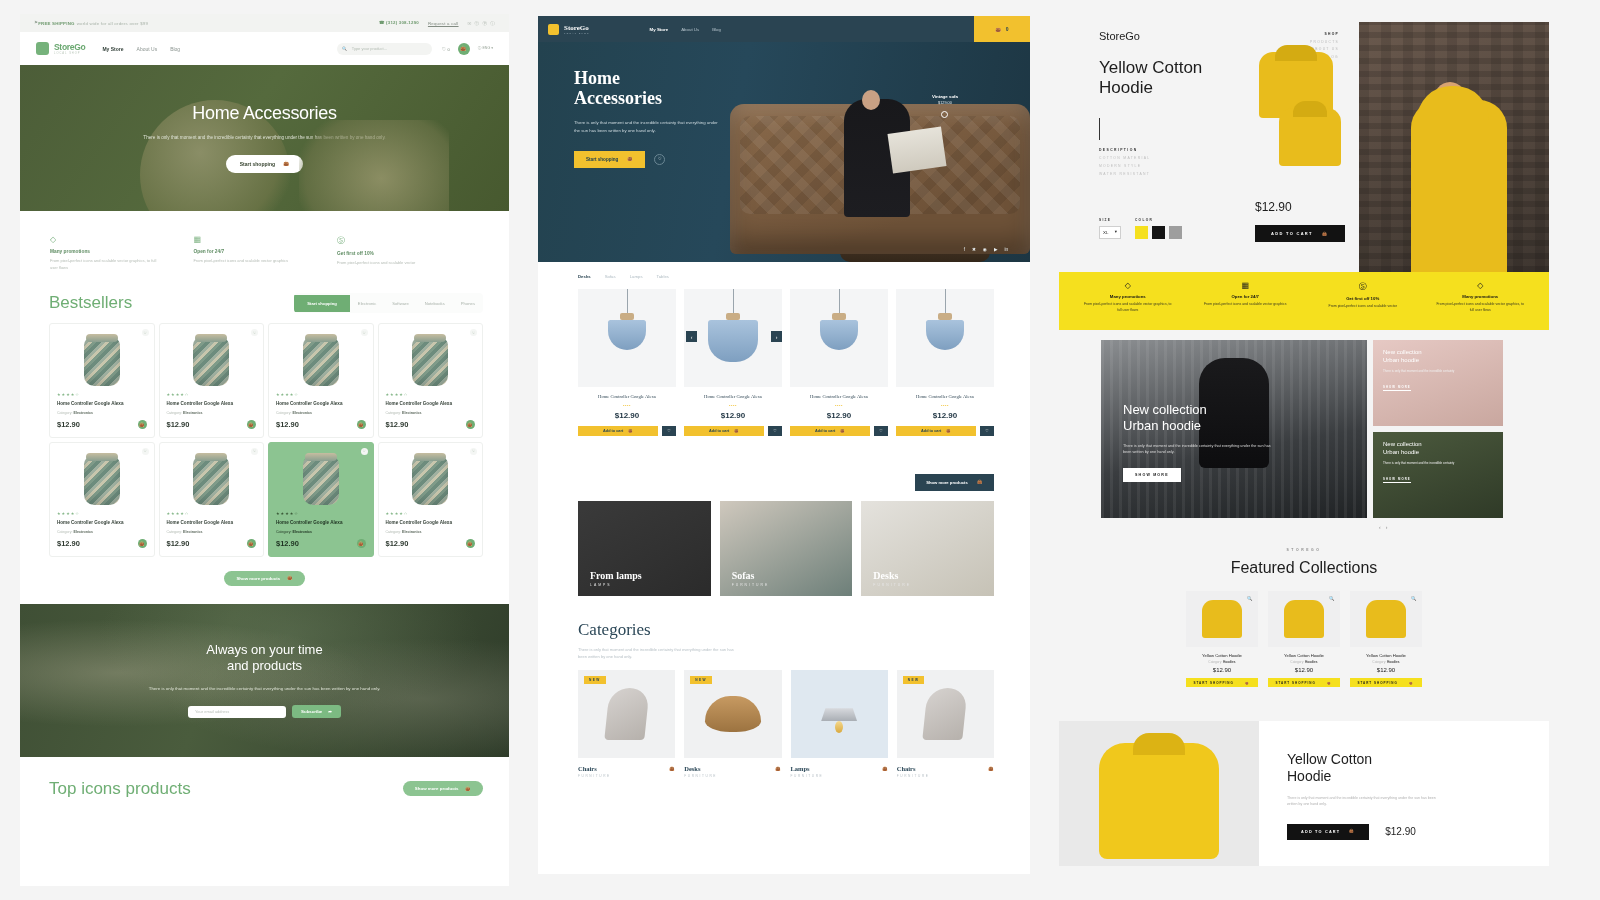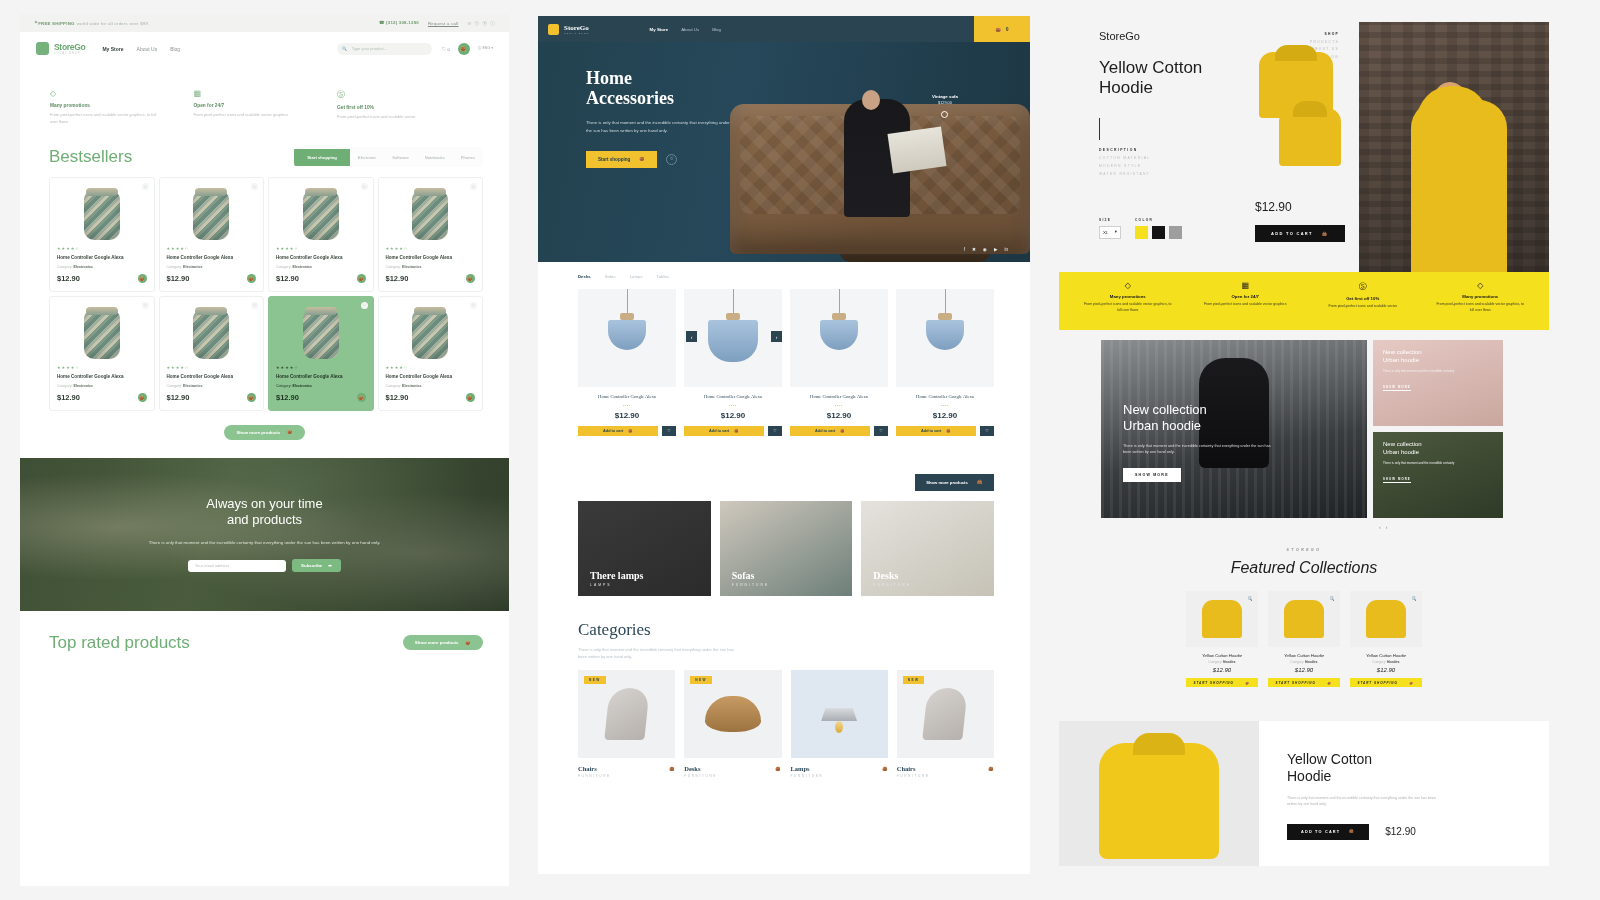--- a/index.html
+++ b/index.html
@@ -120,21 +120,21 @@
      background:repeating-linear-gradient(45deg,rgba(255,255,255,.07) 0 10px,transparent 10px 20px),
                 repeating-linear-gradient(-45deg,rgba(0,0,0,.08) 0 10px,transparent 10px 20px);}
   #p2 .hero .man { position:absolute; right:120px; bottom:45px; width:66px;height:118px;
      background:linear-gradient(#18181b,#1d1d21);border-radius:22px 22px 4px 4px;}
   #p2 .hero .head{position:absolute;right:150px;bottom:152px;width:18px;height:20px;border-radius:50%;
      background:#c9a184;}
   #p2 .hero .paper{position:absolute;right:86px;bottom:92px;width:54px;height:40px;
      background:linear-gradient(#e6e3da,#cfcabe);transform:rotate(-8deg);}
   #p2 .hero .tbl{position:absolute;right:40px;bottom:0;width:150px;height:26px;border-radius:10px;
      background:linear-gradient(#4a3725,#33271a);}
-  #p2 .hero .txt { position:relative; padding:26px 0 0 48px; }
+  #p2 .hero .txt { position:relative; padding:26px 0 0 36px; }
   #p2 .hero h1 { font-size:18px; color:#fff; font-weight:bold; line-height:1.12;
      font-family:"Liberation Serif", serif; }
   #p2 .hero p { font-size:4.3px; color:#cfdbe0; margin-top:11px; line-height:1.8; width:150px;}
   #p2 .hero .btns { margin-top:16px; display:flex; gap:9px; align-items:center;}
   #p2 .hero .cta { background:#f2c12e;color:#23424f;font-size:4.6px;font-weight:bold;
      padding:6px 12px;display:flex;gap:9px;align-items:center;}
   #p2 .hero .hw { width:11px;height:11px;border:1px solid #6b8794;border-radius:50%;color:#cfdbe0;
      display:flex;align-items:center;justify-content:center;font-size:4.4px;}
   #p2 .hero .tag { position:absolute; right:72px; top:52px; text-align:center; color:#fff;}
   #p2 .hero .tag .t1{font-size:4.4px;font-weight:bold;}
@@ -253,21 +253,21 @@
      letter-spacing:1.2px; font-weight:bold; padding:5px 12px;}
   #p3 .sidecol { display:flex; flex-direction:column; gap:6px;}
   #p3 .sc { width:130px; height:86px; position:relative; overflow:hidden; padding:9px 0 0 10px;}
   #p3 .sc.a { background:linear-gradient(160deg,#e6c9c4,#c9a79f);}
   #p3 .sc.b { background:linear-gradient(160deg,#4c5a3e,#2f3a27);}
   #p3 .sc h4 { font-size:6px; color:#fff; font-weight:400; line-height:1.25; position:relative;}
   #p3 .sc p { font-size:3px; color:#f0f0f0; margin-top:5px; line-height:1.7; width:78px; position:relative;}
   #p3 .sc .sm2 { position:relative; margin-top:7px; font-size:2.8px; letter-spacing:1.1px; font-weight:bold;
      color:#fff; border-bottom:1px solid #fff; display:inline-block; padding-bottom:1px;}
   #p3 .carets { position:absolute; left:320px; bottom:-12px; display:flex; gap:5px; color:#8a8a8a; font-size:5px;}
-  #p3 .feat3 { text-align:center; padding:30px 0 14px; background:#f4f4f4;font-style:italic;}
+  #p3 .feat3 { text-align:center; padding:30px 0 14px; background:#f4f4f4;}
   #p3 .feat3 .k { font-size:3.4px; letter-spacing:2.6px; color:#8b8b8b; font-weight:bold;}
   #p3 .feat3 h2 { font-size:16px; color:#1d1d1d; font-weight:400; margin-top:7px;}
   #p3 .fgrid { display:flex; justify-content:center; gap:10px; margin-top:14px;}
   #p3 .fc { width:72px; }
   #p3 .fc .im { height:56px; background:#efeff0; position:relative; display:flex;align-items:center;justify-content:center;}
   #p3 .fc .im .zo { position:absolute; right:5px; top:5px; font-size:4.4px; color:#7d7d7d;}
   #p3 .fc .hoodlet { width:40px;height:38px;background:#e8bc1c;border-radius:11px 11px 3px 3px;}
   #p3 .fc .t { font-size:4.2px; color:#232323; margin-top:6px; text-align:center;}
   #p3 .fc .c { font-size:3.2px; color:#b5b5b5; text-align:center; margin-top:2px;}
   #p3 .fc .c b { color:#4a4a4a;}
@@ -335,20 +335,28 @@
         <span class="cartbtn">
           <span class="ico">👜</span>
         </span>
         <span style="font-size:3.6px;color:#97a397">
           <span class="ico">ⓘ</span>
           <span>ENG</span> ▾
         </span>
       </div>
     </div>
 
+    <div class="hero">
+      <h1>Home Accessories</h1>
+      <p>There is only that moment and the incredible certainty that everything under the sun has been written by one hand only.</p>
+      <div class="cta">
+        <span>Start shopping</span>
+        <span class="ico">👜</span>
+      </div>
+    </div>
 
     <div class="feats">
       <div class="feat">
         <div class="fi">◇</div>
         <div class="ft">Many promotions</div>
         <div class="fd">From pixel-perfect icons and scalable vector graphics, to full user flows</div>
       </div>
       <div class="feat">
         <div class="fi">▦</div>
         <div class="ft">Open for 24/7</div>
@@ -497,21 +505,21 @@
           <span>Your email address</span>
         </div>
         <div class="subbtn">
           <span>Subscribe</span>
           <span class="ico">➦</span>
         </div>
       </div>
     </div>
 
     <div class="topHead">
-      <h2>Top rated products</h2>
+      <h2>Top icons products</h2>
       <div class="smbtn">
         <span>Show more products</span>
         <span class="ico">👜</span>
       </div>
     </div>
   </div>
 
   <div class="panel" id="p2">
     <div class="nav">
       <div class="lg"></div>
@@ -662,21 +670,21 @@
 
     <div class="sec">
       <div class="sech">
         <div class="sbtn">
           <span>Show more products</span>
           <span class="ico">👜</span>
         </div>
       </div>
       <div class="cats" id="p2cats">
           <div class="cat c1">
-            <div class="cn">There lamps</div>
+            <div class="cn">From lamps</div>
             <div class="cs">LAMPS</div>
           </div>
           <div class="cat c2">
             <div class="cn">Sofas</div>
             <div class="cs">FURNITURE</div>
           </div>
           <div class="cat c3">
             <div class="cn">Desks</div>
             <div class="cs">FURNITURE</div>
           </div>

